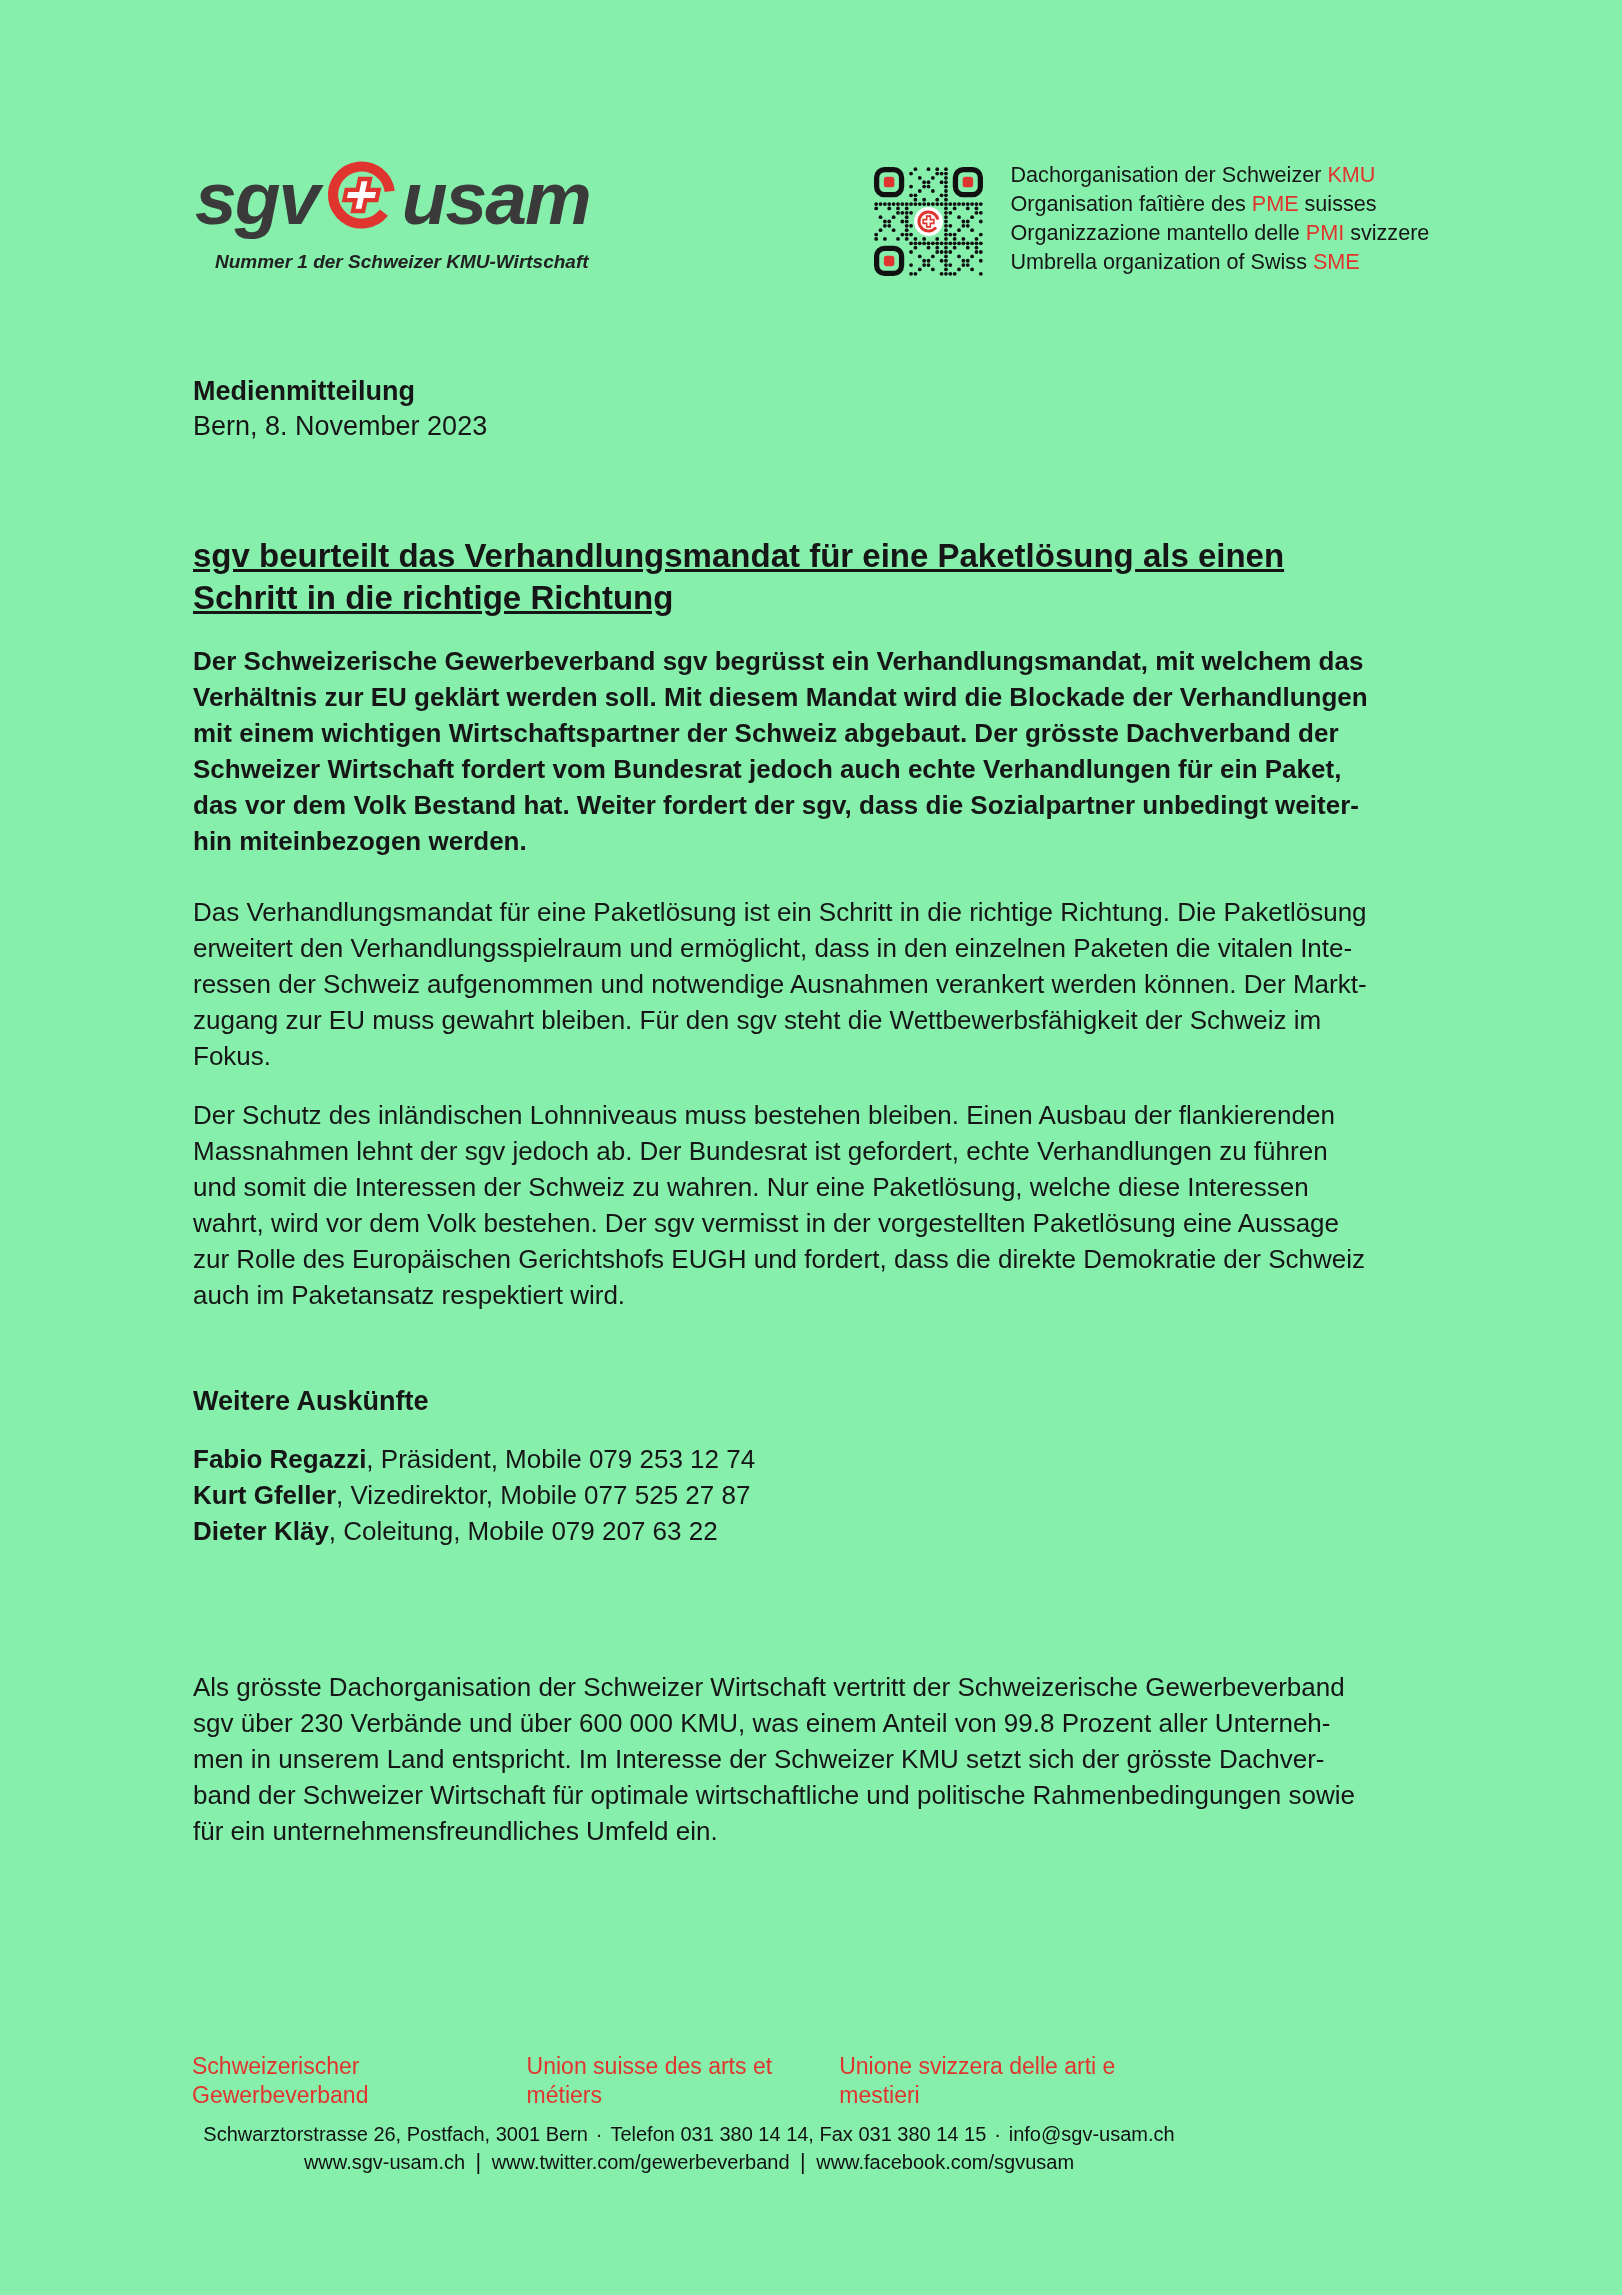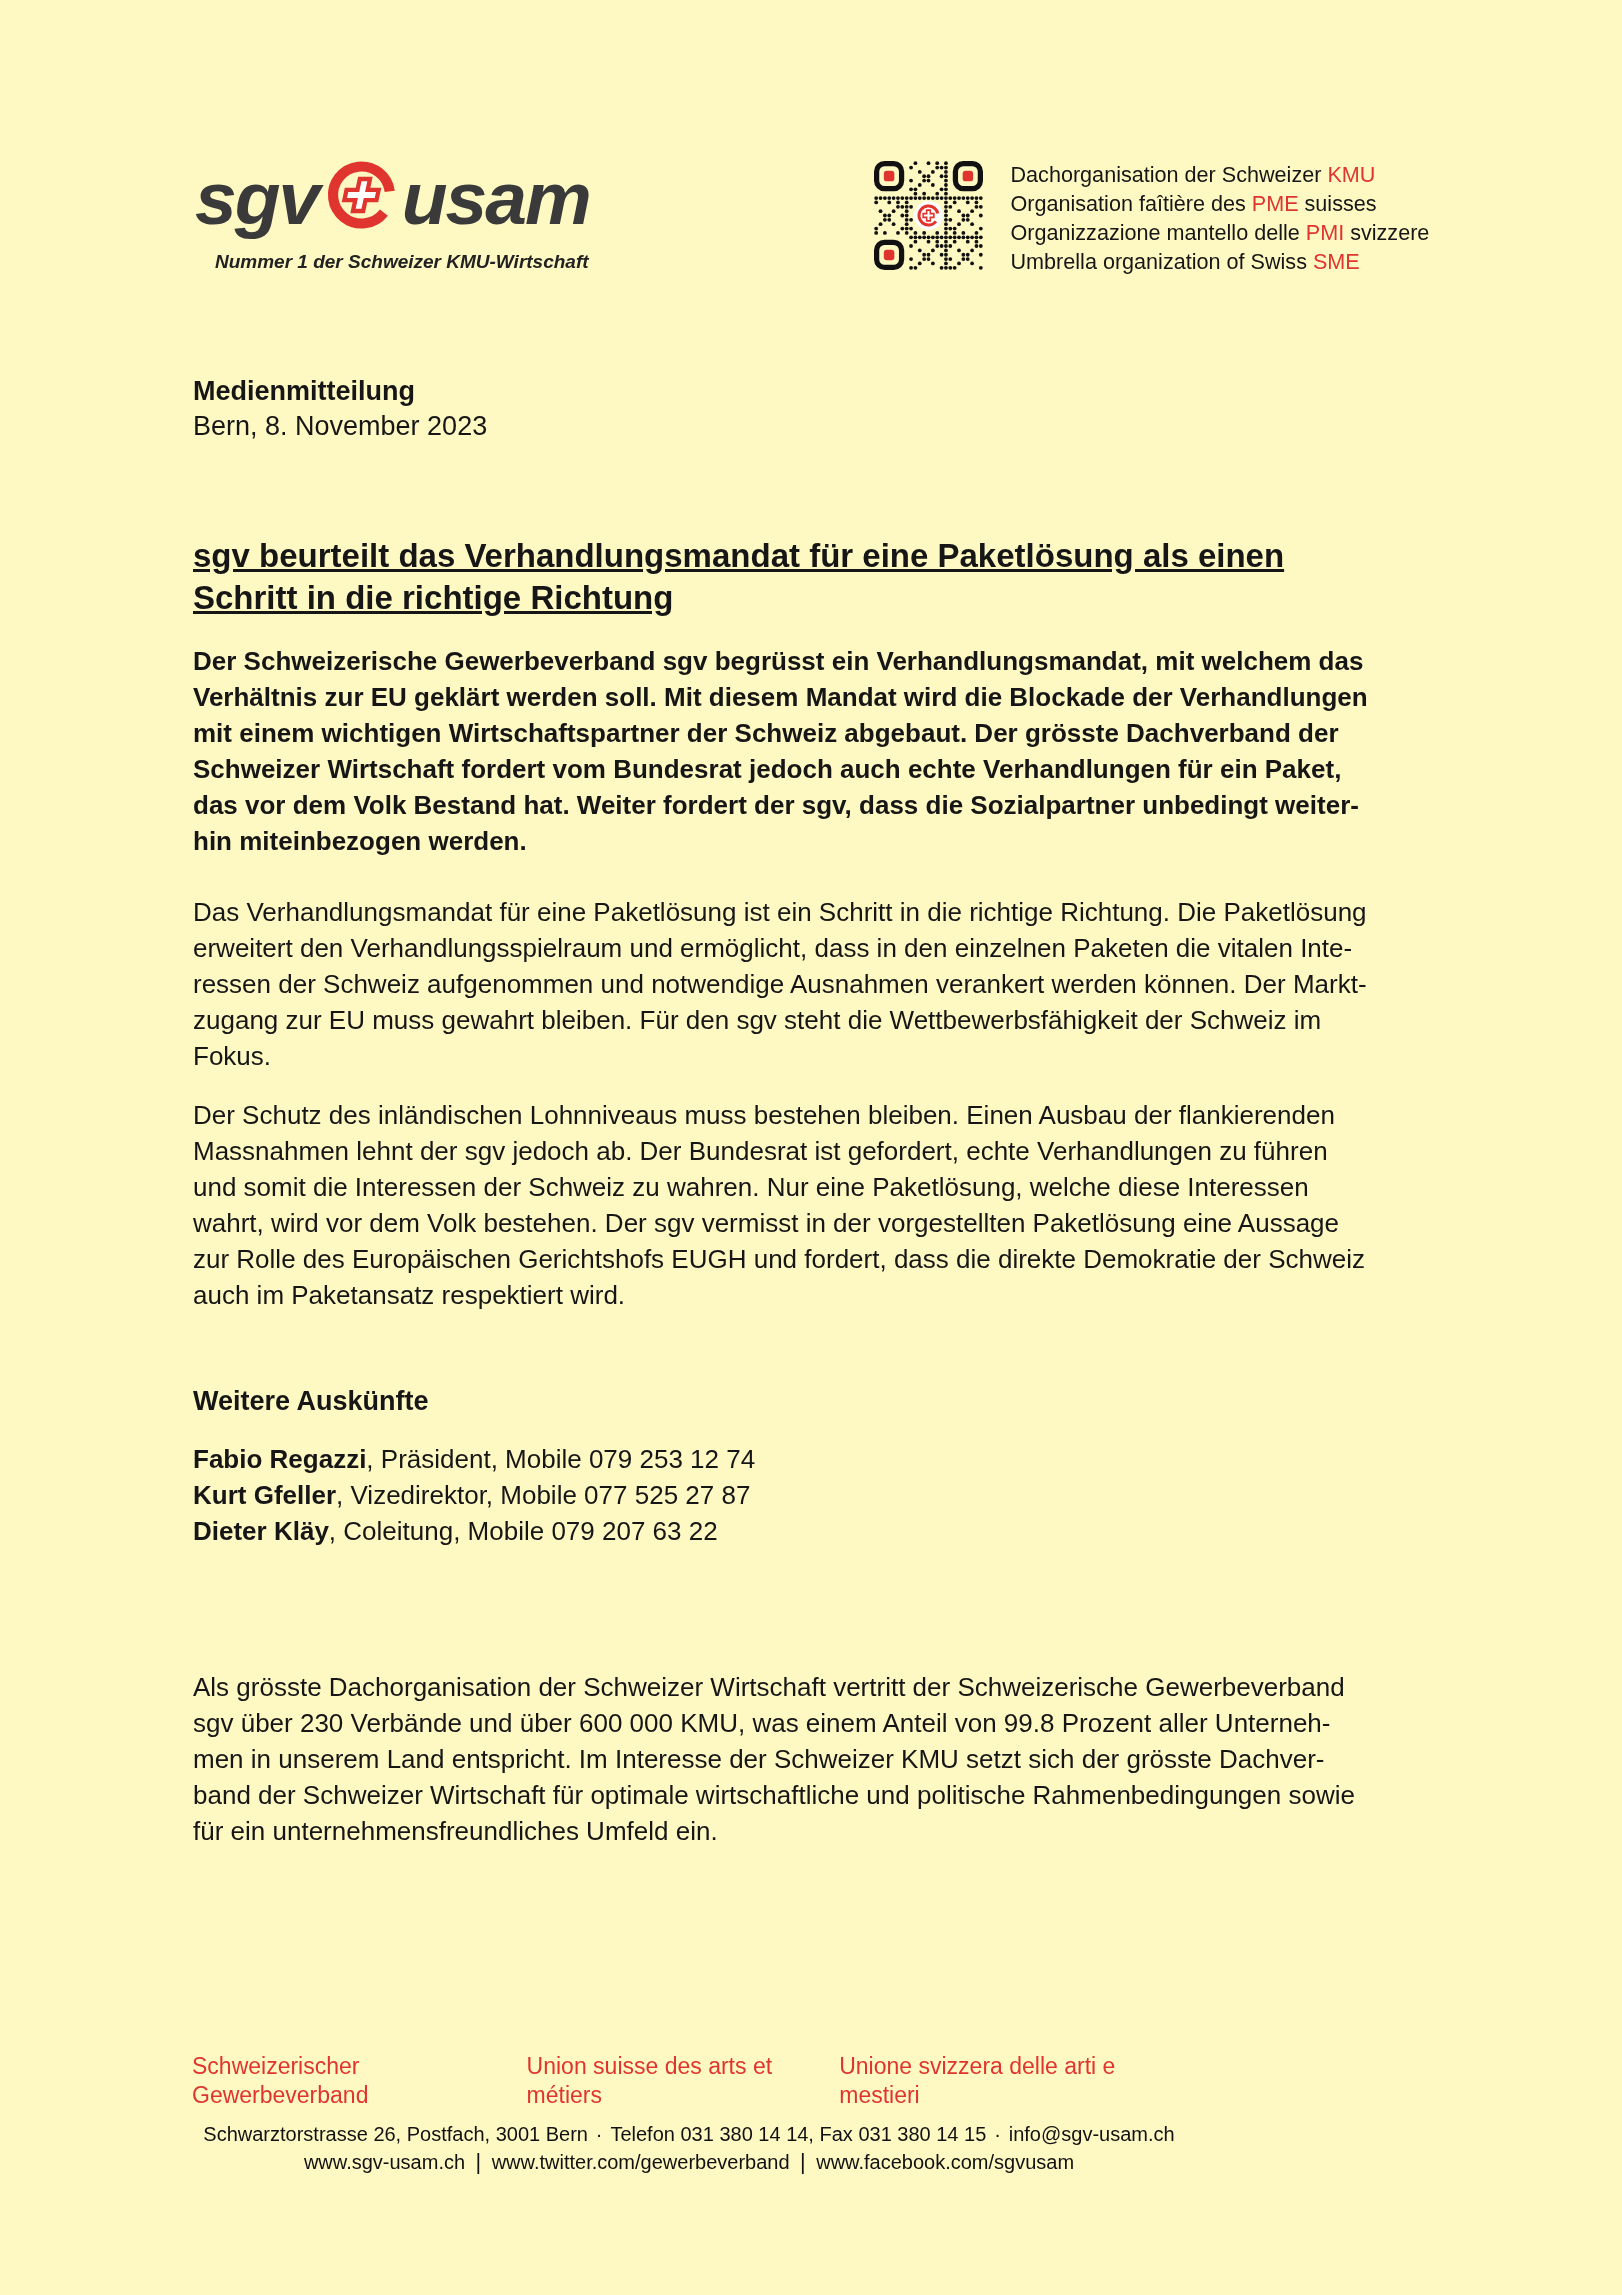--- a/index.html
+++ b/index.html
@@ -3,35 +3,35 @@
 <meta charset="utf-8">
 <style>
   :root{
     --red:#e0352f;
     --ink:#161616;
   }
   html,body{margin:0;padding:0;background:#fff;}
   .page{
     position:relative;
     width:1622px;height:2295px;
-    background:#fef9c3;
+    background:#86efac;
     font-family:"Liberation Sans","DejaVu Sans",sans-serif;
     color:var(--ink);
     overflow:hidden;
   }
   
   .logo-block{position:absolute;left:195px;top:157px;}
   .logo-row{display:flex;align-items:center;font-style:italic;font-weight:bold;
             font-size:75px;line-height:1.1;color:#3a3a3a;letter-spacing:-2px;}
   .logo-at{width:73px;height:76px;margin:0 3.9px 6.5px 6.5px;flex:0 0 auto;}
   .logo-at .ring{fill:none;stroke:var(--red);stroke-width:14px;}
   .logo-at .cross{fill:#fff;stroke:var(--red);stroke-width:6px;}
   .logo-tagline{margin-top:11.8px;font-style:italic;font-weight:bold;font-size:19px;color:#222;margin-left:20px;}
 
-  .header-right{position:absolute;left:874px;top:155px;display:flex;gap:27.5px;align-items:center;}
+  .header-right{position:absolute;left:874px;top:155px;display:flex;gap:27.5px;align-items:flex-end;}
   .qr{width:109px;height:109px;flex:0 0 auto;}
   .org-lines{padding-top:5.2px;font-size:21.6px;line-height:29px;white-space:nowrap;}
   .red{color:var(--red);}
 
   
   .meta{position:absolute;left:193px;top:374px;font-size:27px;line-height:35px;}
   .meta .kind{font-weight:bold;}
 
   
   .title{position:absolute;left:193px;top:535px;width:1283px;

